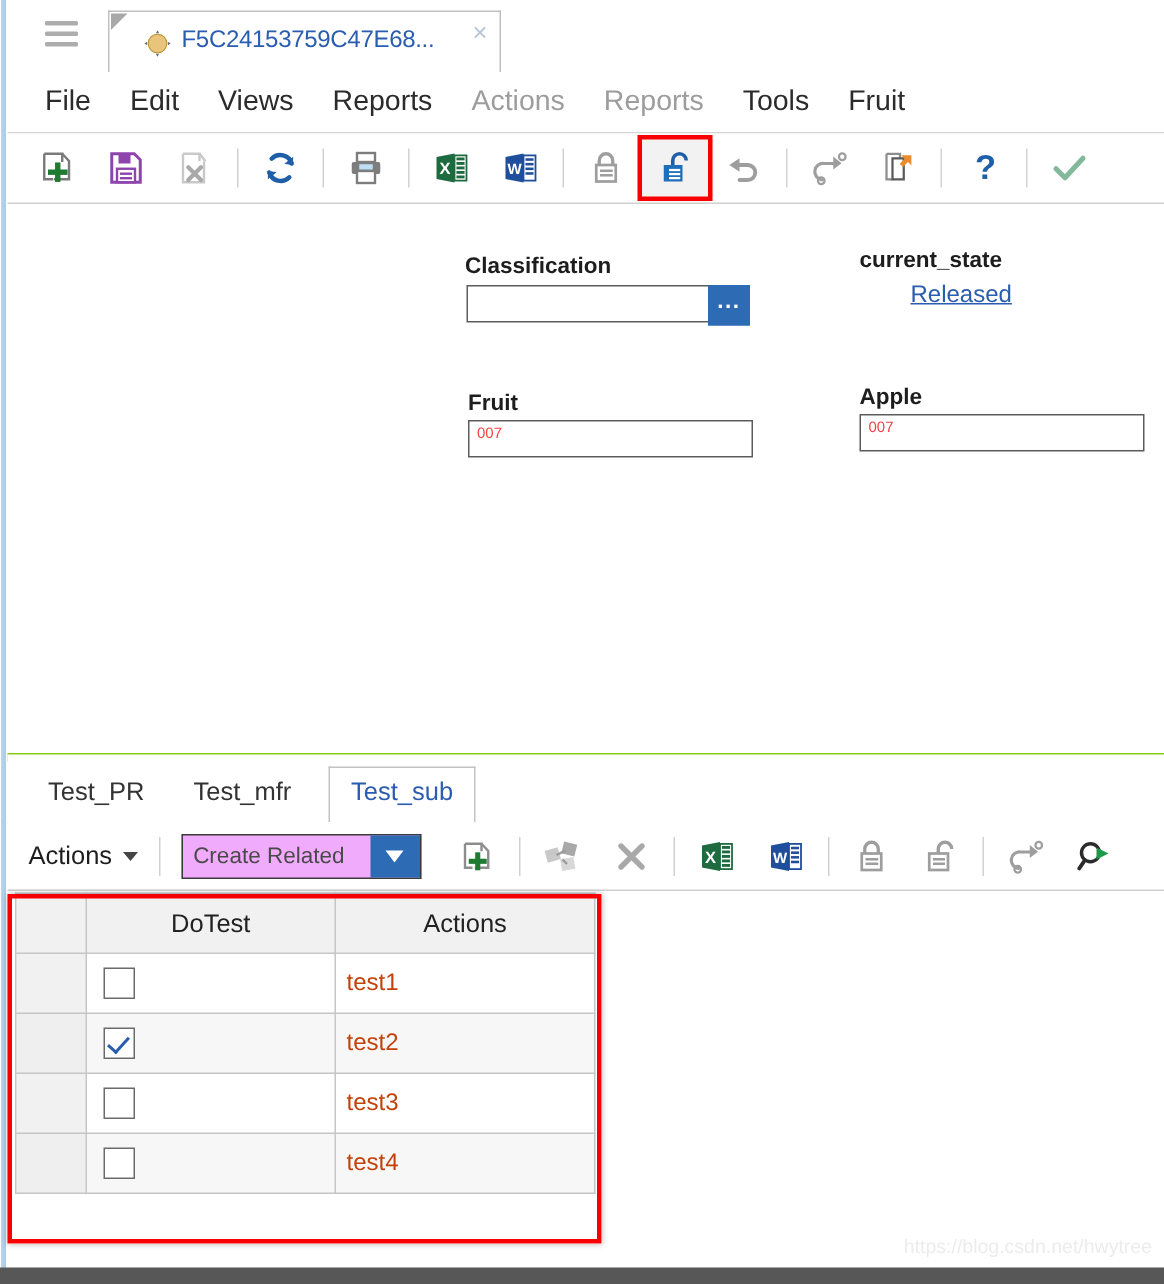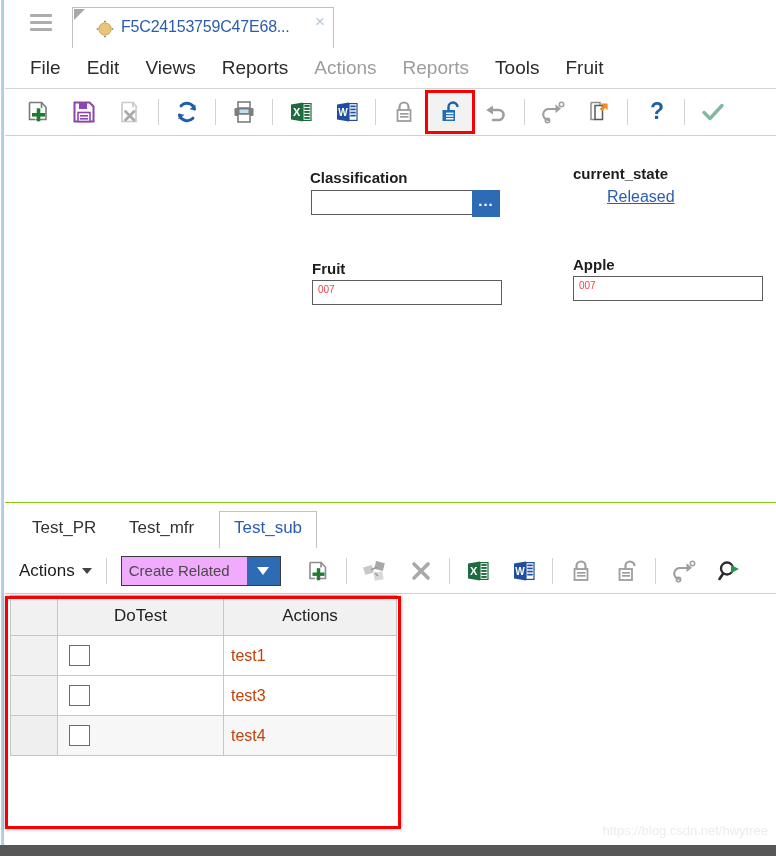--- a/index.html
+++ b/index.html
@@ -731,20 +731,27 @@
           <th class="c2">Actions</th>
         </tr>
       </thead>
       <tbody>
         <tr>
           <td class="c0"></td>
           <td class="c1">
             <span class="chk"></span>
           </td>
           <td class="c2">test1</td>
+        </tr>
+        <tr class="alt">
+          <td class="c0"></td>
+          <td class="c1">
+            <span class="chk checked"></span>
+          </td>
+          <td class="c2">test2</td>
         </tr>
         <tr>
           <td class="c0"></td>
           <td class="c1">
             <span class="chk"></span>
           </td>
           <td class="c2">test3</td>
         </tr>
         <tr class="alt">
           <td class="c0"></td>

